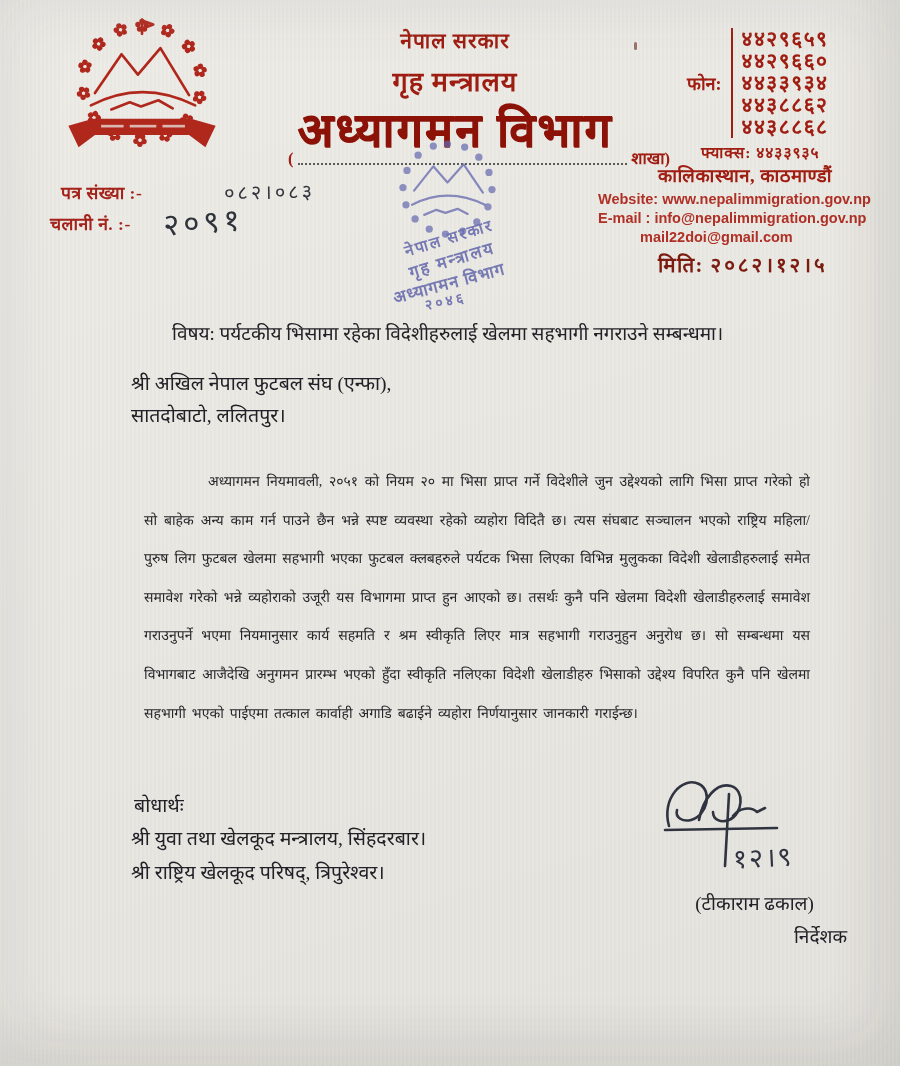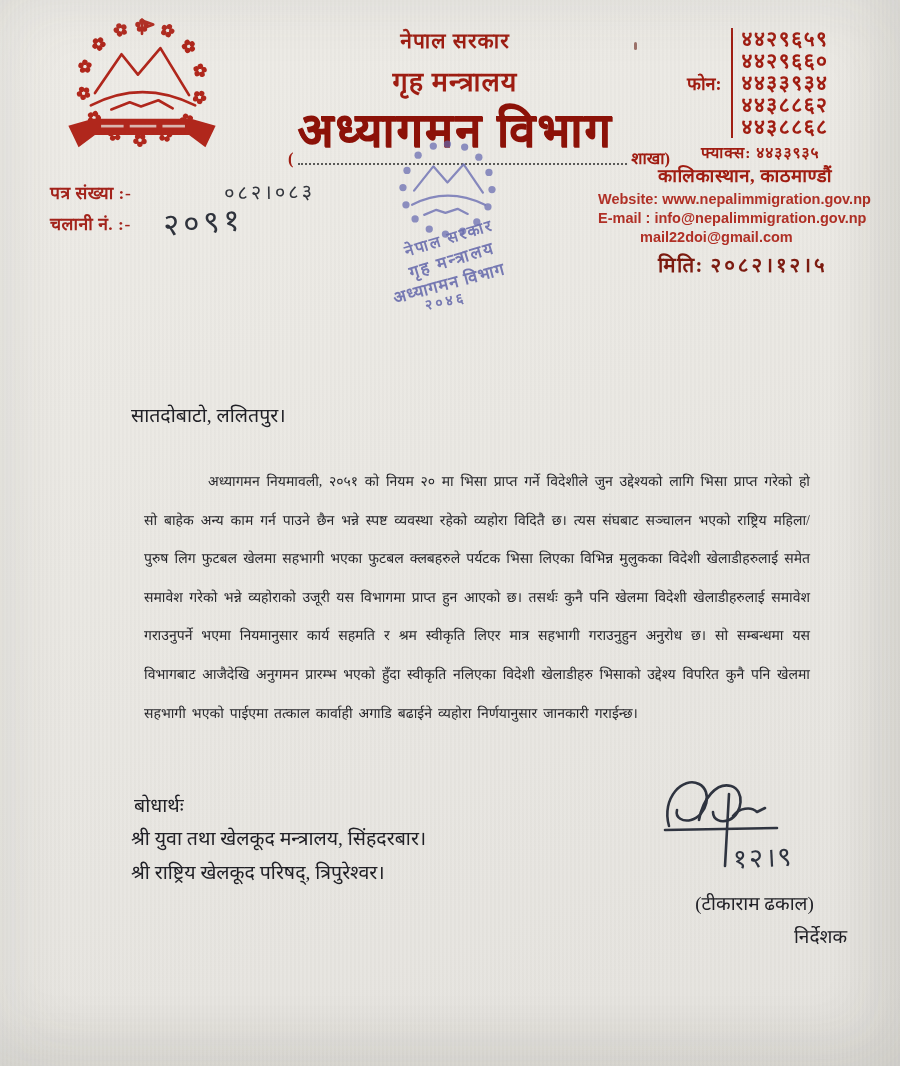--- a/index.html
+++ b/index.html
@@ -30,21 +30,21 @@
   .phoneblock{right:8px;top:28px;width:205px;}
   .phone-row{display:flex;align-items:center;gap:9px;}
   .phone-label{font-size:18px;font-weight:bold;color:#a01d12;text-align:center;}
   .vrule{width:2px;height:110px;background:#a01d12;}
   .phone-nums div{font-size:21px;font-weight:bold;color:#a01d12;letter-spacing:1.5px;line-height:22px;}
   .fax-row{margin-top:3px;margin-left:14px;font-size:15.5px;font-weight:bold;color:#a01d12;letter-spacing:1px;}
   
   .branch-line{left:288px;top:146px;width:382px;font-size:16.5px;font-weight:bold;color:#a01d12;display:flex;align-items:flex-end;}
   .dots{flex:1;border-bottom:2.5px dotted #5a5a58;margin:0 4px 4px 4px;height:12px;}
   
-  .ref-label{left:50px;top:180px;font-size:17.5px;font-weight:bold;color:#a3231b;letter-spacing:.5px;}
+  .ref-label{left:61px;top:180px;font-size:17.5px;font-weight:bold;color:#a3231b;letter-spacing:.5px;}
   .ref-value{left:224px;top:178px;font-size:20px;color:#34373e;letter-spacing:3px;transform:rotate(-1deg);}
   .disp-label{left:50px;top:211px;font-size:17.5px;font-weight:bold;color:#a3231b;letter-spacing:.5px;}
   .disp-value{left:163px;top:200px;font-size:31px;color:#2f333c;letter-spacing:4px;transform:rotate(-4deg);}
   .hand{font-family:"DejaVu Sans","Liberation Sans",sans-serif;}
   
   .stamp{left:348px;top:138px;width:205px;height:172px;opacity:.88;}
   .stamp text{font-family:"Liberation Serif","DejaVu Serif",serif;font-weight:600;fill:#5c60a8;}
   
   .addr{left:600px;top:162px;width:290px;text-align:center;font-size:18.5px;font-weight:bold;color:#a01d12;letter-spacing:.5px;}
   .webline{left:598px;top:191px;width:300px;font-size:14.5px;font-weight:bold;color:#b03026;font-family:"Liberation Sans","DejaVu Sans",sans-serif;}
@@ -194,21 +194,23 @@
     <span>E-mail :</span>
     <span>info@nepalimmigration.gov.np</span>
   </div>
   <div class="abs emline2">mail22doi@gmail.com</div>
 
   <div class="abs date-row">
     <span>मिति:</span>
     <span class="dval">२०८२।१२।५</span>
   </div>
 
-
+  <div class="abs subject">विषय: पर्यटकीय भिसामा रहेका विदेशीहरुलाई खेलमा सहभागी नगराउने सम्बन्धमा।</div>
+
+  <div class="abs addr1">श्री अखिल नेपाल फुटबल संघ (एन्फा),</div>
   <div class="abs addr2">सातदोबाटो, ललितपुर।</div>
 
   <p class="abs body-par">अध्यागमन नियमावली, २०५१ को नियम २० मा भिसा प्राप्त गर्ने विदेशीले जुन उद्देश्यको लागि भिसा प्राप्त गरेको हो सो बाहेक अन्य काम गर्न पाउने छैन भन्ने स्पष्ट व्यवस्था रहेको व्यहोरा विदितै छ। त्यस संघबाट सञ्चालन भएको राष्ट्रिय महिला/पुरुष लिग फुटबल खेलमा सहभागी भएका फुटबल क्लबहरुले पर्यटक भिसा लिएका विभिन्न मुलुकका विदेशी खेलाडीहरुलाई समेत समावेश गरेको भन्ने व्यहोराको उजूरी यस विभागमा प्राप्त हुन आएको छ। तसर्थः कुनै पनि खेलमा विदेशी खेलाडीहरुलाई समावेश गराउनुपर्ने भएमा नियमानुसार कार्य सहमति र श्रम स्वीकृति लिएर मात्र सहभागी गराउनुहुन अनुरोध छ। सो सम्बन्धमा यस विभागबाट आजैदेखि अनुगमन प्रारम्भ भएको हुँदा स्वीकृति नलिएका विदेशी खेलाडीहरु भिसाको उद्देश्य विपरित कुनै पनि खेलमा सहभागी भएको पाईएमा तत्काल कार्वाही अगाडि बढाईने व्यहोरा निर्णयानुसार जानकारी गराईन्छ।</p>
 
   <div class="abs cc-label">बोधार्थः</div>
   <div class="abs cc1">श्री युवा तथा खेलकूद मन्त्रालय, सिंहदरबार।</div>
   <div class="abs cc2">श्री राष्ट्रिय खेलकूद परिषद्, त्रिपुरेश्वर।</div>
 
   <div class="abs sig">
     <svg width="165" height="100" viewBox="0 0 165 100">

